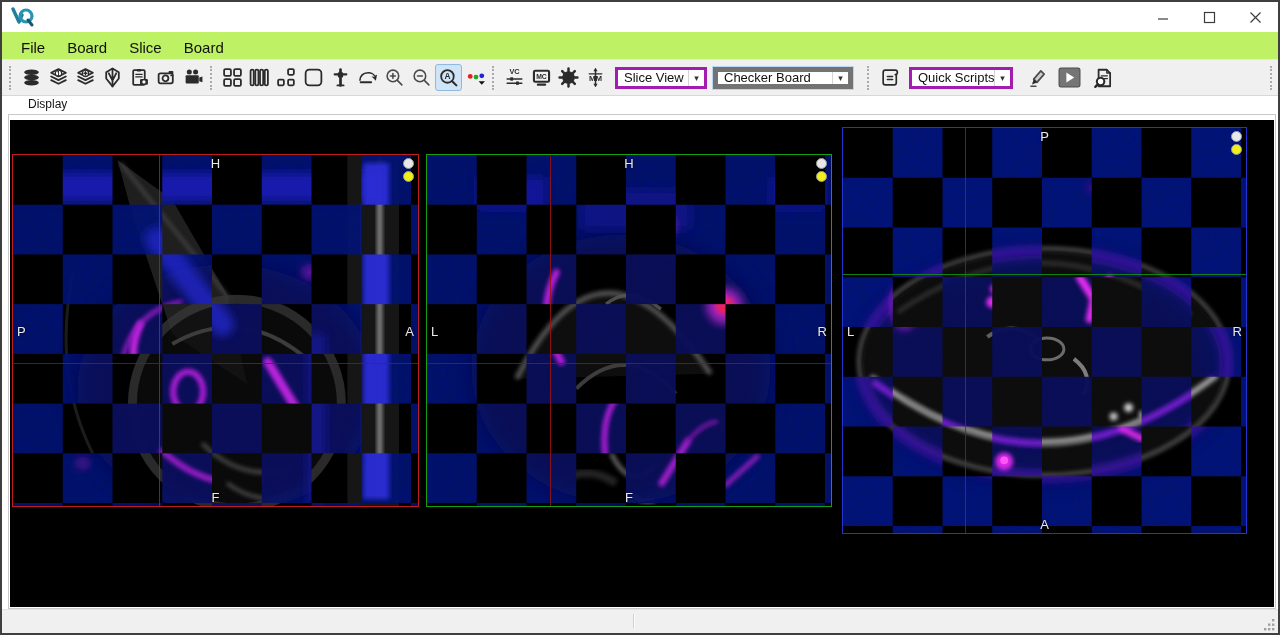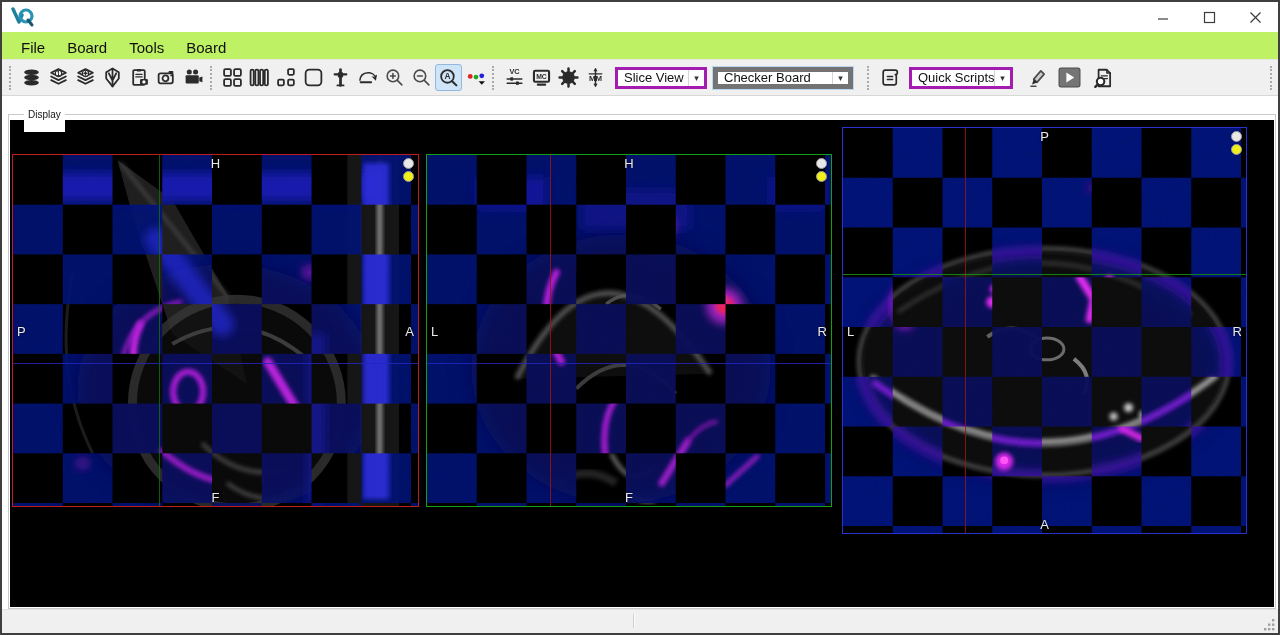--- a/index.html
+++ b/index.html
@@ -24,21 +24,21 @@
   .ic{stroke:#2b2b2b;fill:none;stroke-width:1.7;stroke-linecap:round;stroke-linejoin:round;}
   .ic .fl{fill:#2b2b2b;stroke:none;}
   .ic .thin{stroke:#4a4a4a;stroke-width:1.5;}
   .ic text{font-family:"Liberation Sans",sans-serif;font-weight:bold;fill:#2b2b2b;stroke:none;}
   .combo{height:22px;background:#fff;border:3px solid #a21caf;display:flex;align-items:center;
     font-size:13px;color:#111;margin-left:6px;flex:none;}
   .combo.focused{border:5px solid #737373;outline:1px solid #b9d7f3;}
   .combo-text{flex:1;padding:0 6px;white-space:nowrap;overflow:hidden;}
   .combo-arrow{width:16px;text-align:center;color:#333;font-size:9px;border-left:1px solid #d5d5d5;align-self:stretch;display:flex;align-items:center;justify-content:center;}
   
-  .display-label{position:absolute;left:22px;top:95px;font-size:10px;color:#141414;background:#fff;padding:12px 4px;z-index:3;}
+  .display-label{position:absolute;left:22px;top:95px;font-size:12px;color:#141414;background:#fff;padding:0 4px;z-index:3;}
   .groupbox{position:absolute;left:6px;top:112px;width:1268px;height:495px;border:1px solid #c9c9c9;background:#fff;}
   .viewport{position:absolute;left:8px;top:118px;width:1264px;height:487px;background:#000;overflow:hidden;}
   
   .panel{position:absolute;border:1px solid #888;background:#000;}
   .p0{left:2px;top:34px;width:407px;height:353px;}
   .p1{left:416px;top:34px;width:406px;height:353px;}
   .p2{left:832px;top:7px;width:405px;height:407px;}
   .panel svg.scene{position:absolute;left:0;top:0;width:100%;height:100%;}
   .xline{position:absolute;opacity:.85;}
   .xline.v{top:0;bottom:0;width:1px;}
@@ -81,21 +81,21 @@
           <svg width="13" height="13" viewBox="0 0 13 13">
             <path d="M1.5 1.5 L11.5 11.5 M11.5 1.5 L1.5 11.5"></path>
           </svg>
         </span>
     </div>
   </div>
 
   <div class="menubar">
     <span class="menuitem">File</span>
     <span class="menuitem">Board</span>
-    <span class="menuitem">Tools</span>
+    <span class="menuitem">Slice</span>
     <span class="menuitem">Board</span>
   </div>
 
   <div class="toolbar">
     <span class="tb-sep"></span>
 
     <span class="tbtn">
         <svg class="ic" width="21" height="21" viewBox="0 0 20 20">
           <ellipse class="fl" cx="10" cy="5" rx="7" ry="2.6"></ellipse>
           <ellipse class="fl" cx="10" cy="10" rx="7" ry="2.6"></ellipse>

